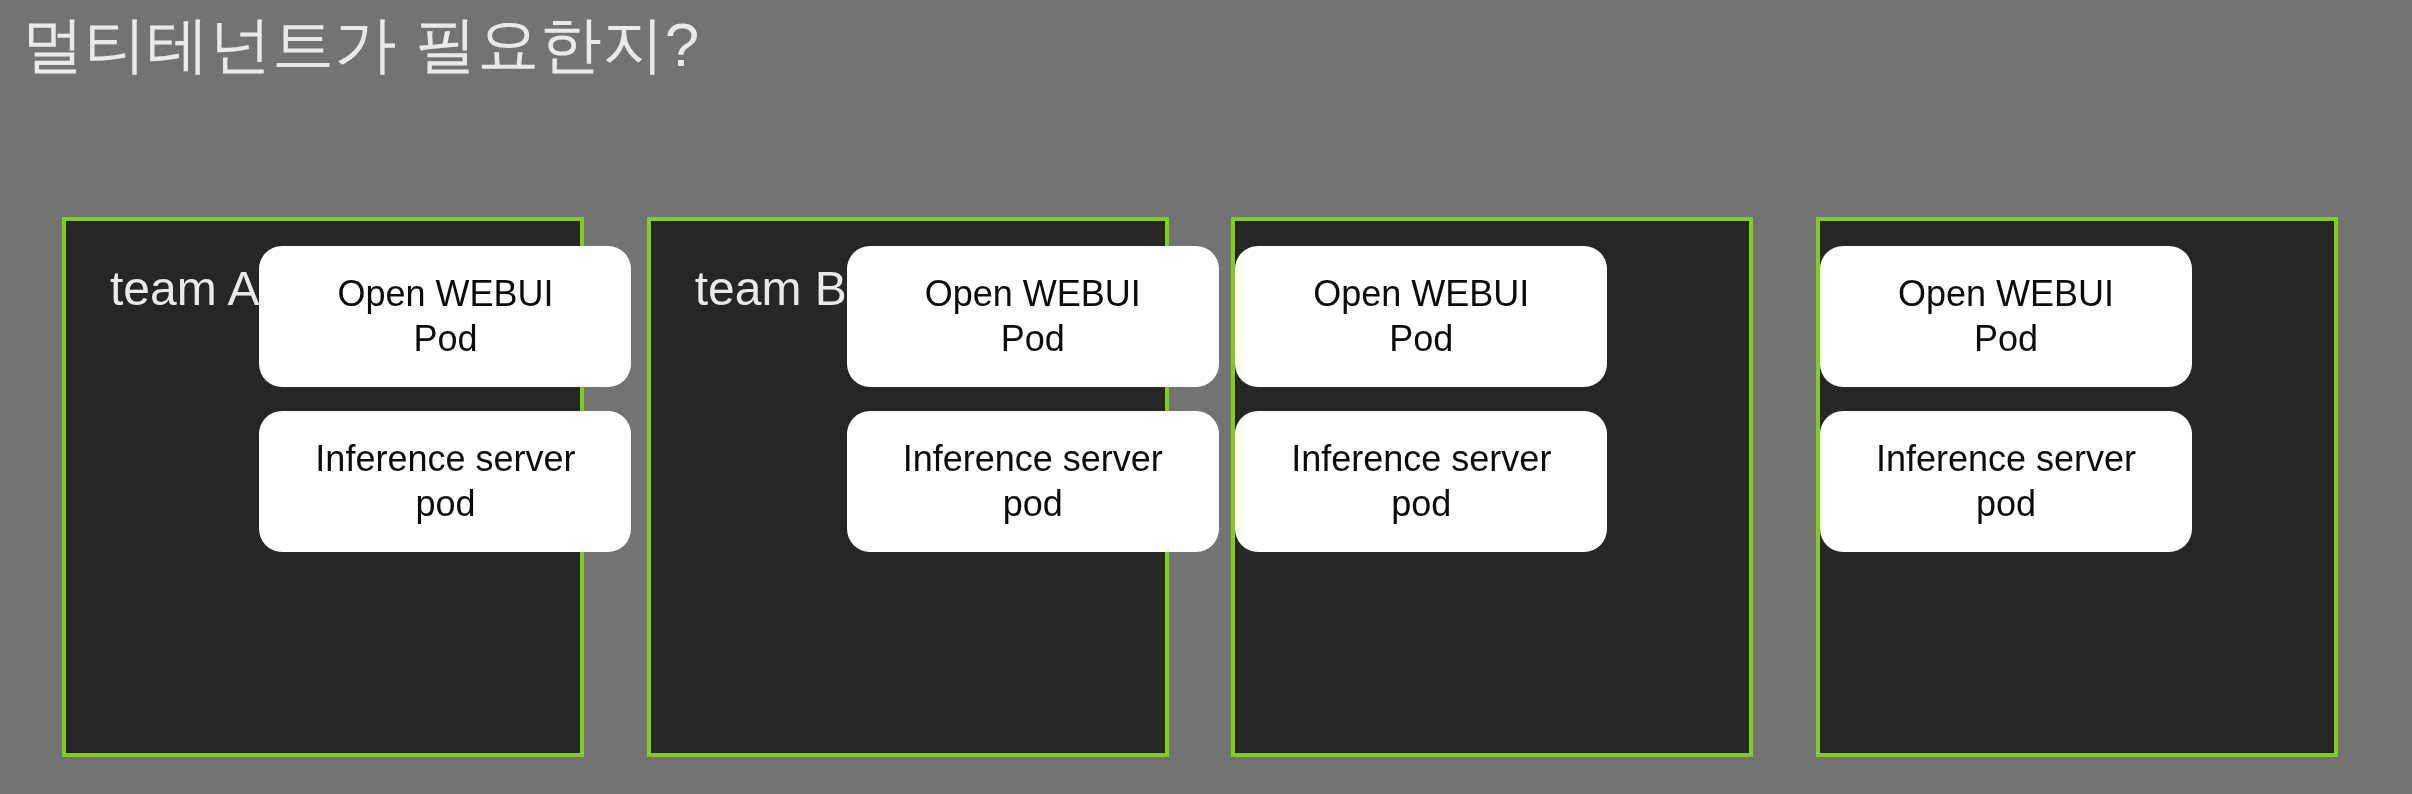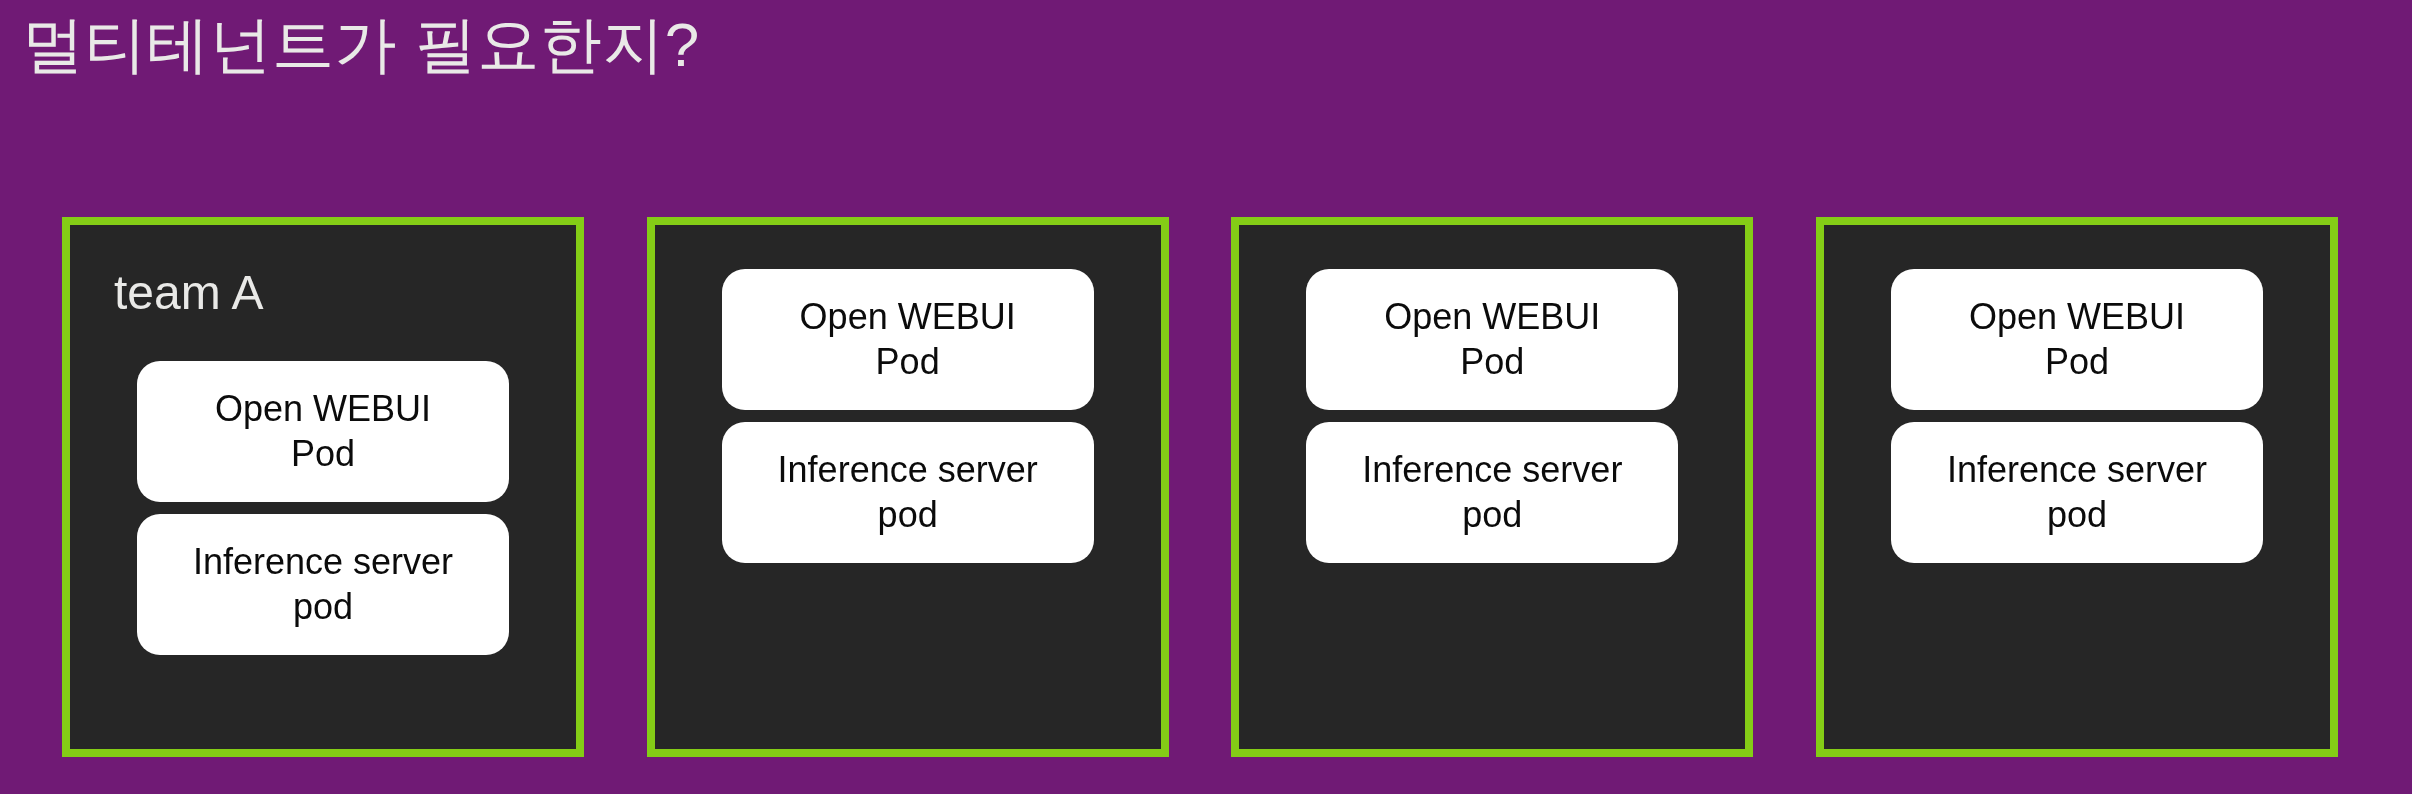--- a/index.html
+++ b/index.html
@@ -10,21 +10,21 @@
   body {
     width: 2412px;
     height: 794px;
     overflow: hidden;
     font-family: "Liberation Sans", "DejaVu Sans", sans-serif;
     position: relative;
   }
   .slide {
     position: absolute;
     inset: 0;
-    background: #701a75;
+    background: #737373;
   }
   .slide-title {
     position: absolute;
     left: 22px;
     top: 8px;
     font-size: 62px;
     line-height: 1.18;
     font-weight: 400;
     color: #e9e9e7;
     letter-spacing: 0.5px;
@@ -38,40 +38,40 @@
     height: 542px;
     display: flex;
     flex-direction: row;
     justify-content: space-between;
     align-items: flex-start;
   }
   .team-box {
     box-sizing: border-box;
     width: 522px;
     height: 540px;
-    border: 8px solid #84cc16;
+    border: 4px solid #84cc16;
     background: #262626;
     position: relative;
     display: flex;
-    flex-direction: column;
+    flex-direction: row;
   }
   .team-label {
     color: #e9e9e7;
     font-size: 48px;
     font-weight: 400;
     line-height: 1;
     margin: 44px 0 0 44px;
     white-space: nowrap;
   }
   .pods {
-    margin-top: 44px;
+    margin-top: 25px;
     display: flex;
     flex-direction: column;
     align-items: center;
-    gap: 12px;
+    gap: 24px;
   }
   .pod {
     box-sizing: border-box;
     width: 372px;
     height: 141px;
     background: #ffffff;
     border-radius: 23px;
     color: #0b0b0b;
     font-size: 36px;
     line-height: 1.24;
@@ -104,20 +104,21 @@
 Pod</span>
         </div>
         <div class="pod">
           <span class="pod-text">Inference server
 pod</span>
         </div>
       </div>
     </div>
 
     <div class="team-box">
+      <div class="team-label">team B</div>
       <div class="pods">
         <div class="pod">
           <span class="pod-text">Open WEBUI
 Pod</span>
         </div>
         <div class="pod">
           <span class="pod-text">Inference server
 pod</span>
         </div>
       </div>

